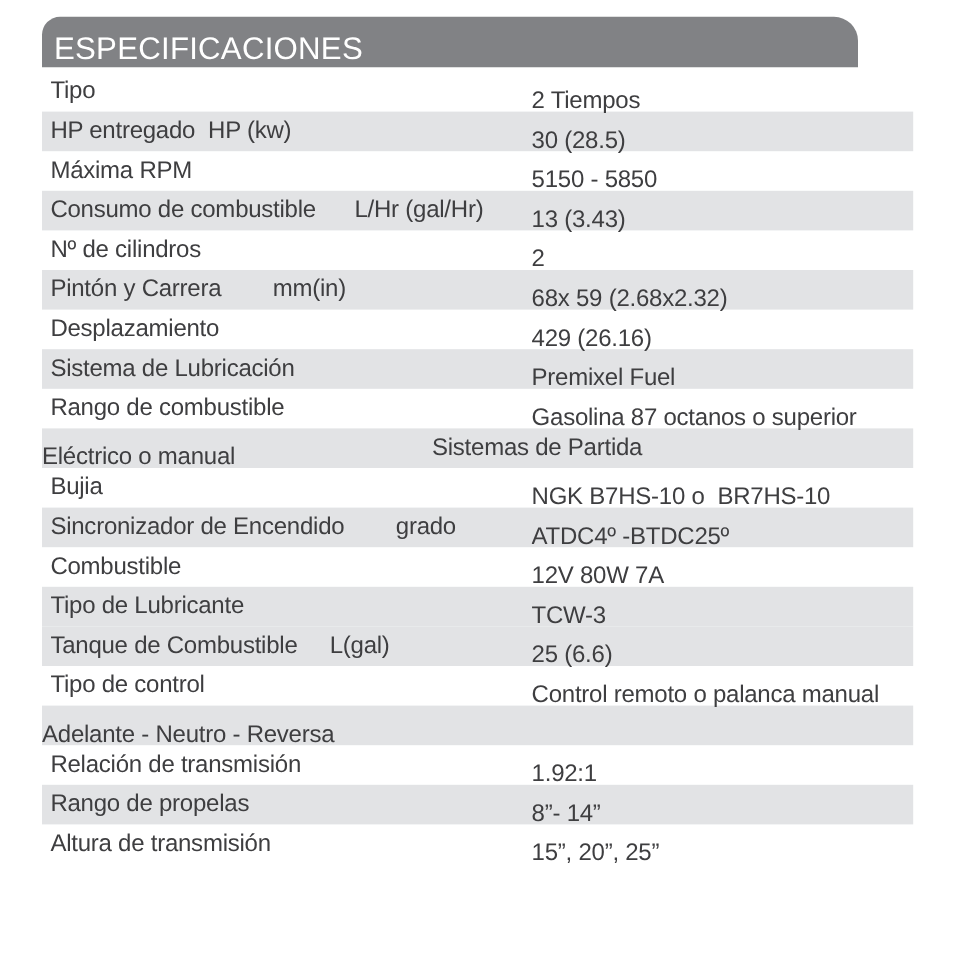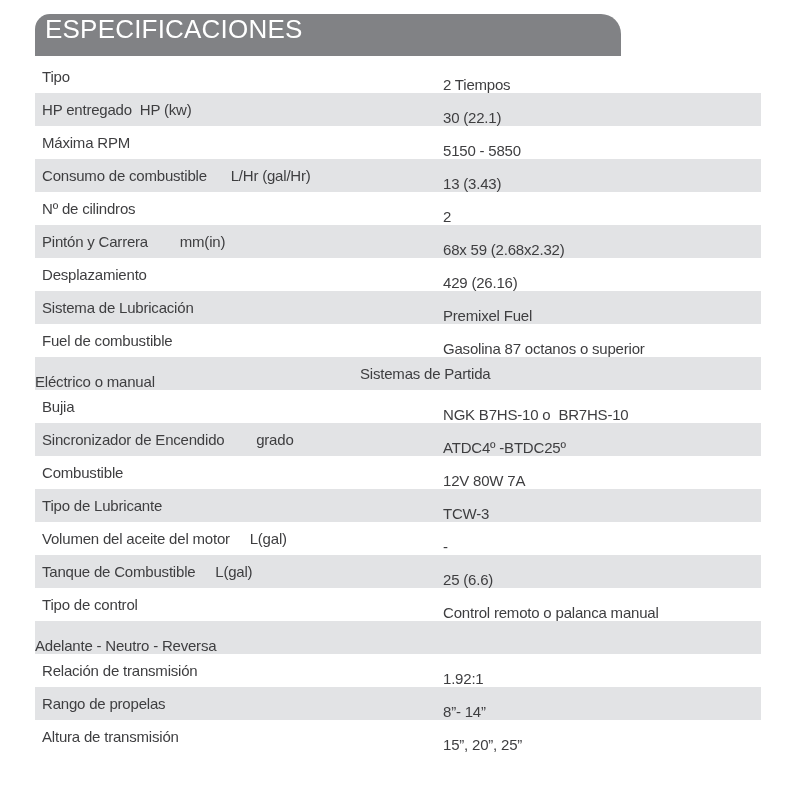--- a/index.html
+++ b/index.html
@@ -16,44 +16,44 @@
     font-family: "Liberation Sans", sans-serif;
     overflow: hidden;
   }
   .sheet {
     position: relative;
     width: 800px; height: 800px;
   }
   .header-bar {
     position: absolute;
     left: 35px; top: 14px;
-    width: 586px; height: 42px;
+    width: 680px; height: 42px;
     background: var(--header-bg);
     border-radius: 15px 20px 0 0;
     display: flex;
-    align-items: flex-start;
+    align-items: flex-end;
   }
   .header-title {
     color: var(--header-text);
     font-size: 26px;
     font-weight: 400;
     padding-left: 10px;
     letter-spacing: 0.2px;
     white-space: pre;
   }
   .spec-table {
     position: absolute;
     left: 35px; top: 60px;
     width: 726px;
   }
   .row {
     display: flex;
     height: 33px;
     align-items: center;
-    font-size: 15px;
+    font-size: 20px;
     letter-spacing: -0.2px;
     color: var(--row-text);
   }
   .row.alt { background: var(--row-alt-bg); }
   .cell { white-space: pre; overflow: hidden; }
   .cell.label {
     width: 408px;
     padding-left: 7px;
     flex: 0 0 408px;
   }
@@ -68,21 +68,21 @@
   </div>
 
   <div class="spec-table">
   <div class="row">
     <div class="cell label">Tipo</div>
     <div class="cell value">2 Tiempos</div>
   </div>
 
   <div class="row alt">
     <div class="cell label">HP entregado  HP (kw)</div>
-    <div class="cell value">30 (22.1)</div>
+    <div class="cell value">30 (28.5)</div>
   </div>
 
   <div class="row">
     <div class="cell label">Máxima RPM</div>
     <div class="cell value">5150 - 5850</div>
   </div>
 
   <div class="row alt">
     <div class="cell label">Consumo de combustible      L/Hr (gal/Hr)</div>
     <div class="cell value">13 (3.43)</div>
@@ -102,21 +102,21 @@
     <div class="cell label">Desplazamiento</div>
     <div class="cell value">429 (26.16)</div>
   </div>
 
   <div class="row alt">
     <div class="cell label">Sistema de Lubricación</div>
     <div class="cell value">Premixel Fuel</div>
   </div>
 
   <div class="row">
-    <div class="cell label">Fuel de combustible</div>
+    <div class="cell label">Rango de combustible</div>
     <div class="cell value">Gasolina 87 octanos o superior</div>
   </div>
 
   <div class="row alt">
     <div class="cell value">Eléctrico o manual</div>
     <div class="cell label">Sistemas de Partida</div>
   </div>
 
   <div class="row">
     <div class="cell label">Bujia</div>
@@ -131,24 +131,20 @@
   <div class="row">
     <div class="cell label">Combustible</div>
     <div class="cell value">12V 80W 7A</div>
   </div>
 
   <div class="row alt">
     <div class="cell label">Tipo de Lubricante</div>
     <div class="cell value">TCW-3</div>
   </div>
 
-  <div class="row">
-    <div class="cell label">Volumen del aceite del motor     L(gal)</div>
-    <div class="cell value">-</div>
-  </div>
 
   <div class="row alt">
     <div class="cell label">Tanque de Combustible     L(gal)</div>
     <div class="cell value">25 (6.6)</div>
   </div>
 
   <div class="row">
     <div class="cell label">Tipo de control</div>
     <div class="cell value">Control remoto o palanca manual</div>
   </div>

